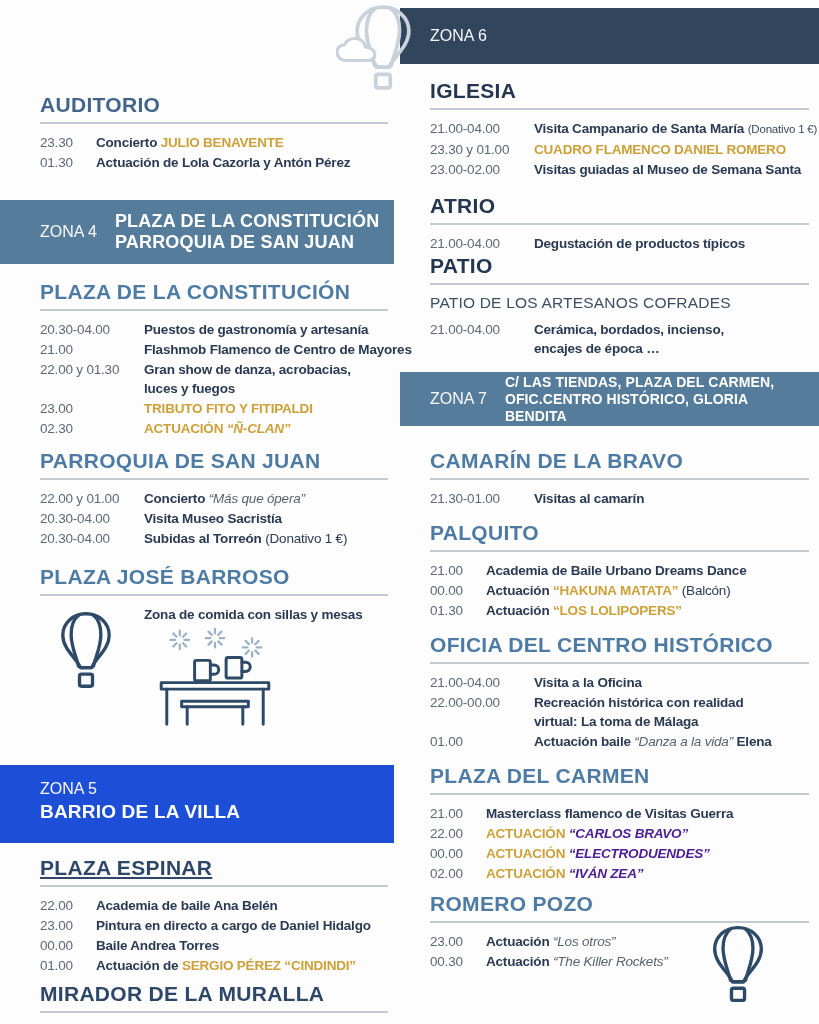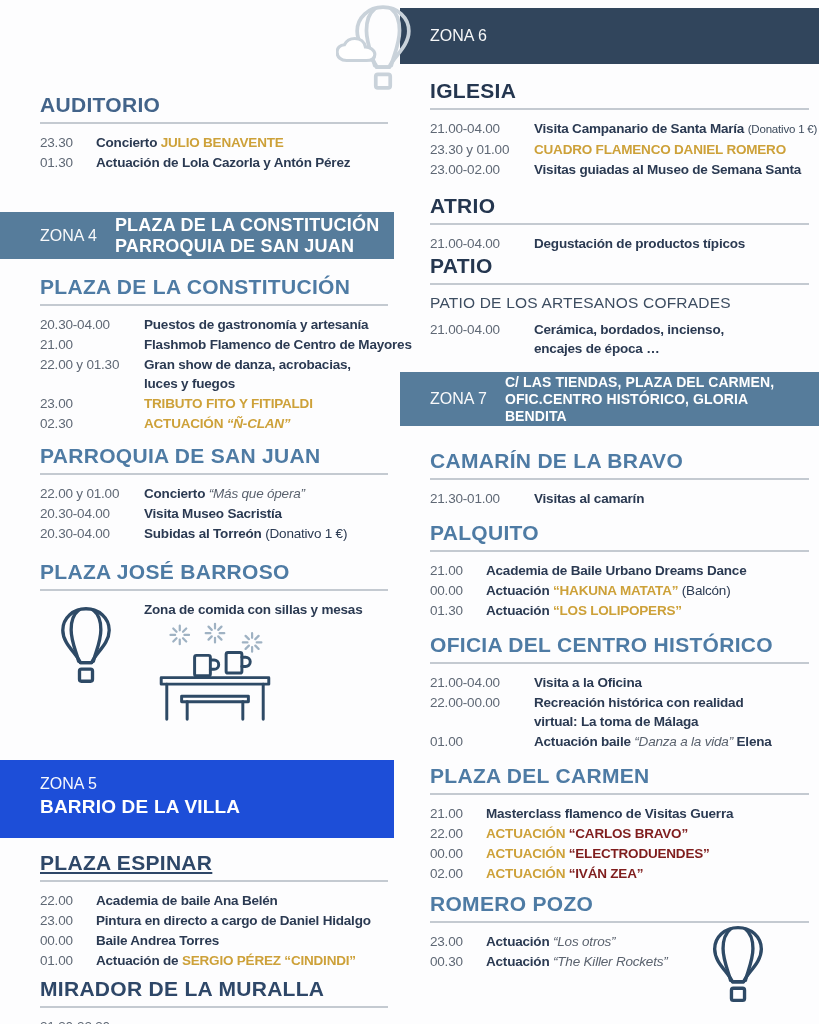--- a/index.html
+++ b/index.html
@@ -16,31 +16,31 @@
   .row{display:flex;font-size:13.5px;line-height:19px;margin-bottom:1px}
   .time{flex:none;color:#5f6875;letter-spacing:-.2px}
   .time.n{width:56px}.time.w{width:104px}
   .desc{min-width:0}
   .line{white-space:nowrap;letter-spacing:-.2px}
   .s-bold{font-weight:700;color:#2b3a52}
   .s-regular{color:#2b3a52}
   .s-italic{font-style:italic;color:#5a626e}
   .s-gold{font-weight:700;color:#cda139}
   .s-goldit{font-weight:700;font-style:italic;color:#cda139}
-  .s-goldlt{font-weight:700;color:#7f1d1d}
+  .s-goldlt{font-weight:700;font-style:italic;color:#4c1d95}
   .s-note{color:#3c4a5c;font-size:11.5px}
   .banner{color:#fff;display:flex;align-items:center;gap:18px;padding:10px 8px 10px 40px;min-height:44px;box-sizing:border-box}
   .col-right .banner{padding-left:30px}
   .z-label{font-size:16px;flex:none;opacity:.96}
   .z-line{font-size:18px;font-weight:700;line-height:21px;letter-spacing:.2px}
   .banner.stacked{display:block;padding-top:15px;padding-bottom:15px}
   .banner.stacked .z-label{display:block;margin-bottom:3px}
   
   #blk-auditorio{margin-top:94px}
-  #blk-zona4{margin-top:40px;height:47px}
+  #blk-zona4{margin-top:28px;height:64px}
   #blk-plaza-constitucion{margin-top:17px}
   #blk-parroquia-san-juan{margin-top:12px}
   #blk-plaza-jose-barroso{margin-top:18px}
   #blk-zona5{margin-top:36px;height:78px}
   #blk-zona5 .z-line{font-size:19px}
   #blk-plaza-espinar{margin-top:14px}
   #blk-mirador-muralla{margin-top:8px}
   #blk-zona6{margin-top:8px;height:56px}
   #blk-iglesia{margin-top:16px}
   #blk-atrio{margin-top:16px}

